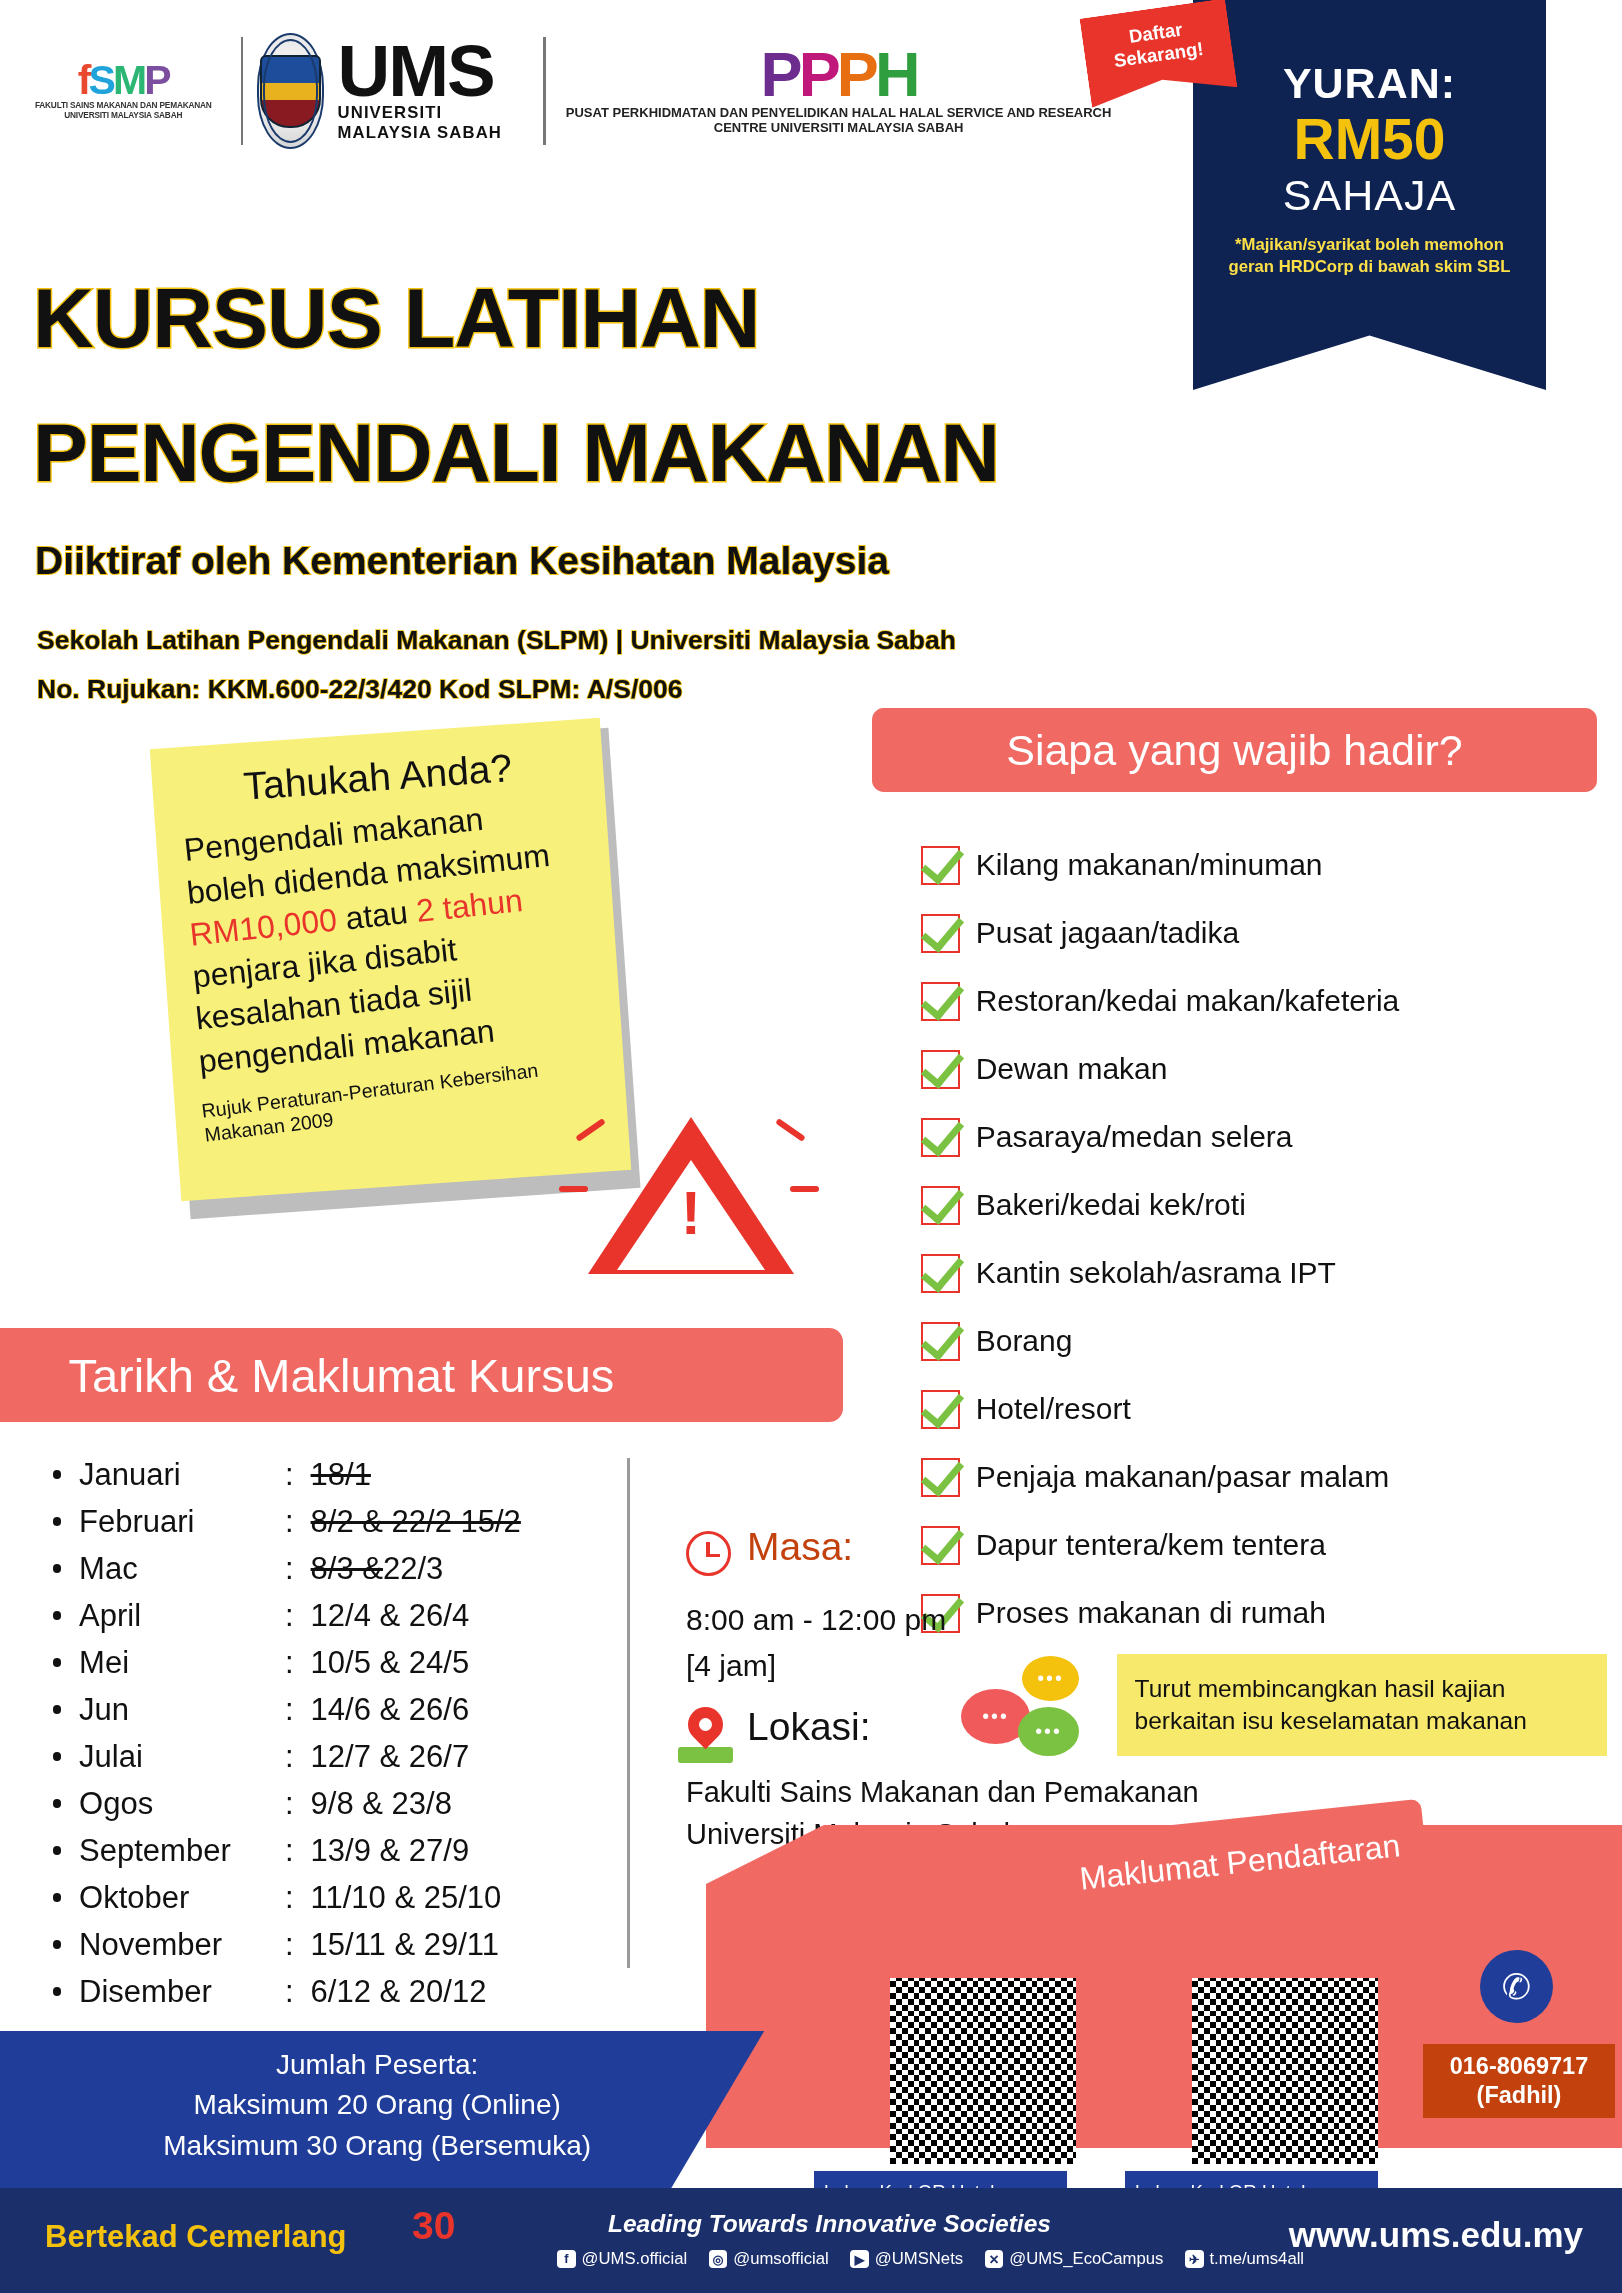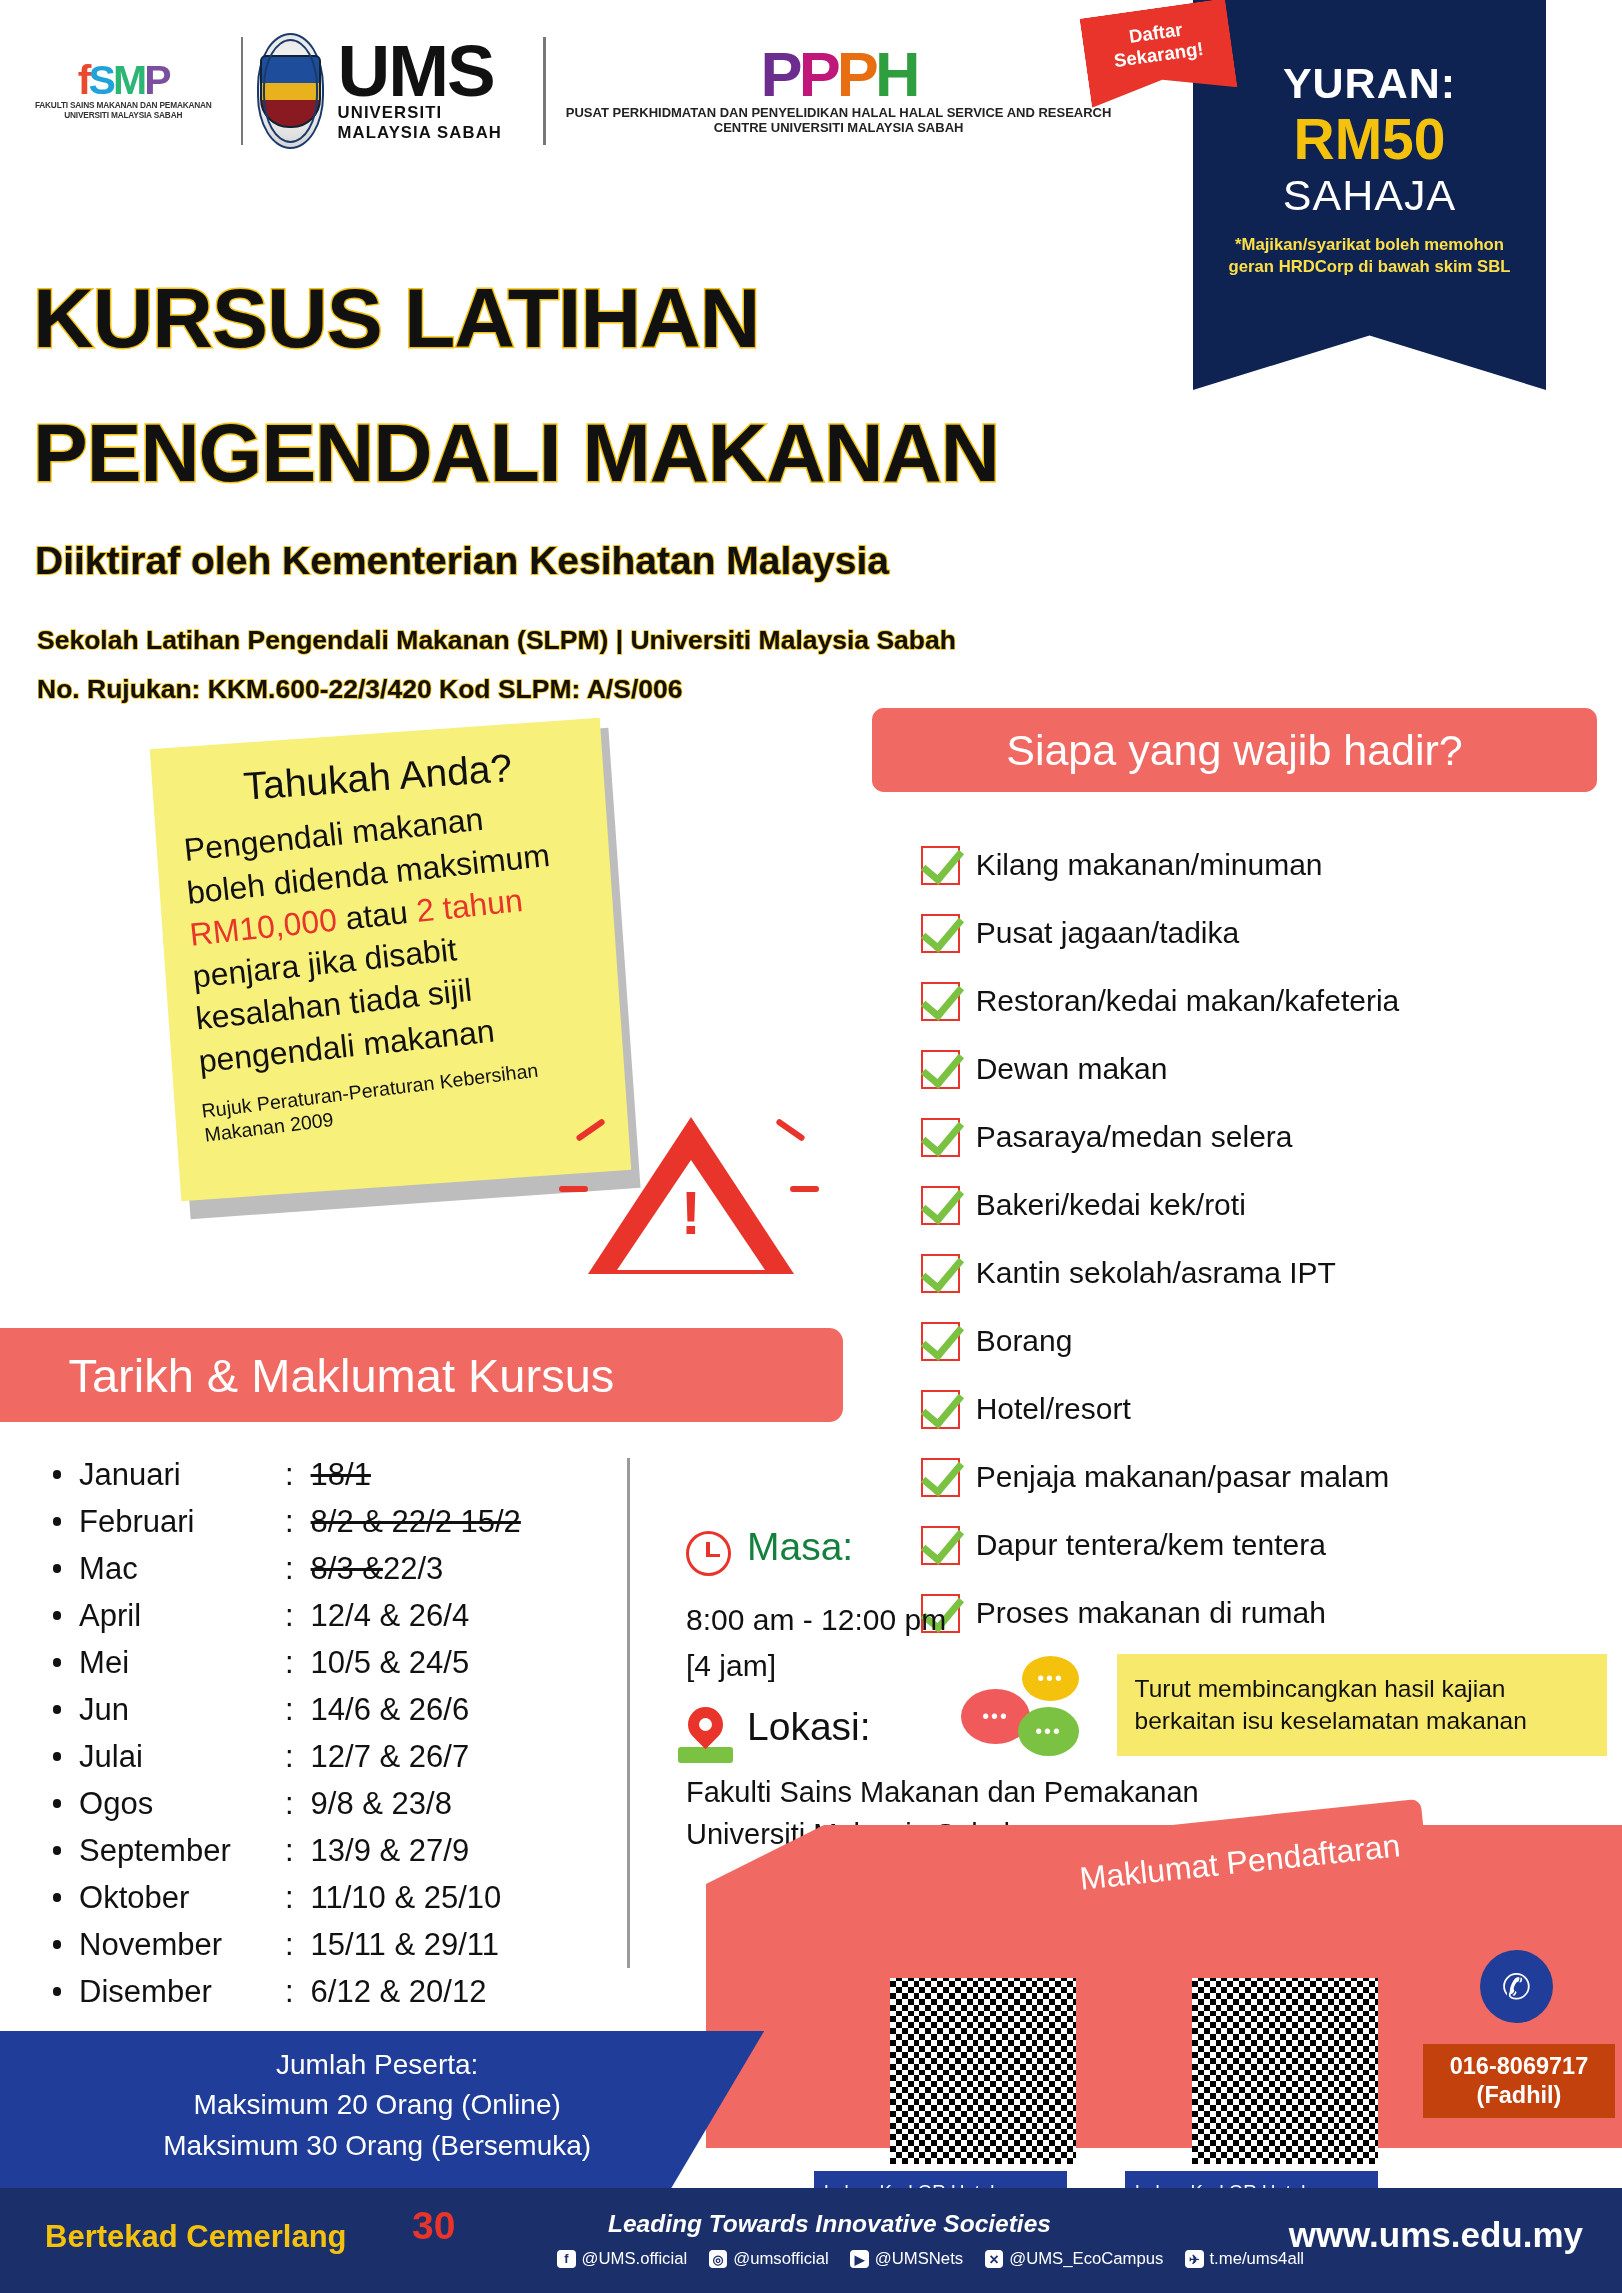--- a/index.html
+++ b/index.html
@@ -111,21 +111,21 @@
   .dot { width: 8.8px; height: 8.8px; background: #111; border-radius: 50%; margin: 0 17.6px 0 13.7px; }
   .dmon { width: 206px; }
   .dcol { width: 25.5px; }
   .strike { text-decoration: line-through; }
   .divider { position: absolute; left: 627px; top: 1458px; width: 2.9px; height: 510px; background: #9a9a9a; }
 
   
   .masa-icon { position: absolute; left: 686px; top: 1531px; width: 45px; height: 45px; border: 3.9px solid #E8342B; border-radius: 50%; }
   .masa-icon::before { content:""; position:absolute; left: 16.7px; top: 7.8px; width: 3.9px; height: 15.7px; background:#E8342B; }
   .masa-icon::after { content:""; position:absolute; left: 18.6px; top: 19.6px; width: 12.7px; height: 3.9px; background:#E8342B; }
-  .masa-t { position: absolute; left: 747px; top: 1525px; font-size: 39px; color: #15803d; }
+  .masa-t { position: absolute; left: 747px; top: 1525px; font-size: 39px; color: #c2410c; }
   .masa-v1 { position: absolute; left: 686px; top: 1603px; font-size: 30px; color: #111; }
   .masa-v2 { position: absolute; left: 686px; top: 1649px; font-size: 30px; color: #111; }
   .pin { position: absolute; left: 688px; top: 1707px; width: 35px; height: 35px; background: #E8342B; border-radius: 50% 50% 50% 0; transform: rotate(-45deg); }
   .pin::after { content:""; position:absolute; left: 10.8px; top: 10.8px; width: 13.7px; height: 13.7px; background: #fff; border-radius: 50%; }
   .book { position:absolute; left: 678px; top: 1747px; width: 55px; height: 15.7px; background: #7CC242; border-radius: 2.9px; }
   .lok-t { position: absolute; left: 747px; top: 1705px; font-size: 39px; color: #111; }
   .lok-1 { position: absolute; left: 686px; top: 1776px; font-size: 29px; color: #111; }
   .lok-2 { position: absolute; left: 686px; top: 1818px; font-size: 29px; color: #111; }
 
   

